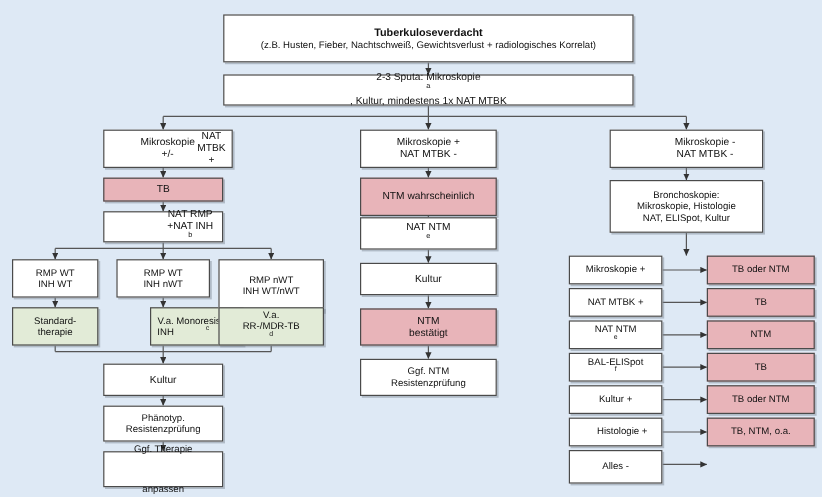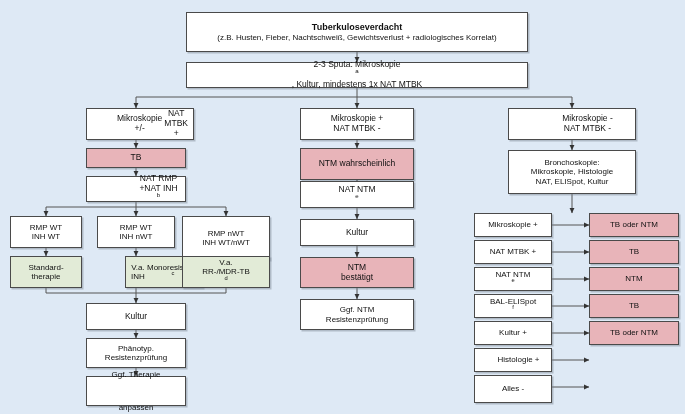--- a/index.html
+++ b/index.html
@@ -225,14 +225,17 @@
   </div>
   <div class="node pink f8" style="left:589px;top:267px;width:90px;height:24px;">
     <span>NTM</span>
   </div>
   <div class="node pink f8" style="left:589px;top:294px;width:90px;height:24px;">
     <span>TB</span>
   </div>
   <div class="node pink f8" style="left:589px;top:321px;width:90px;height:24px;">
     <span>TB oder NTM</span>
   </div>
+  <div class="node pink f8" style="left:589px;top:348px;width:90px;height:24px;">
+    <span>TB, NTM, o.a.</span>
+  </div>
 
 </div>
 
 </body></html>

